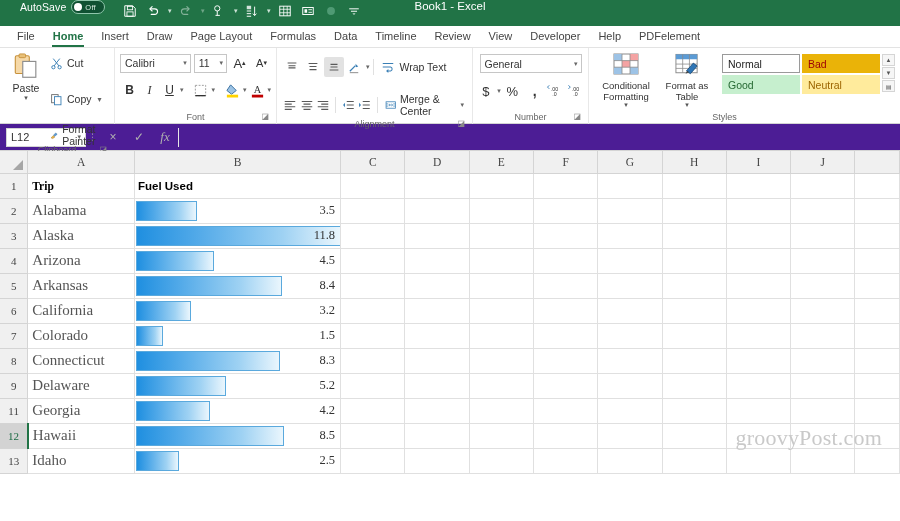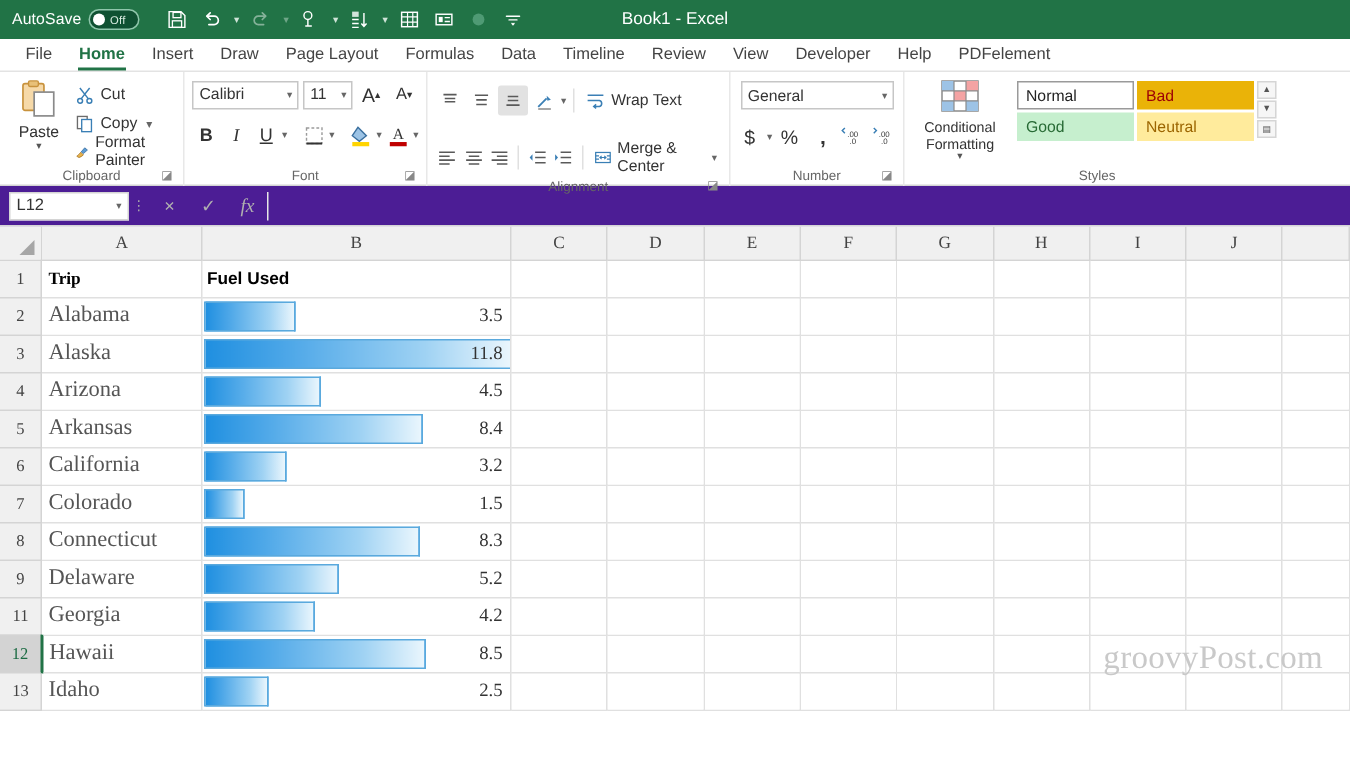--- a/index.html
+++ b/index.html
@@ -6,22 +6,22 @@
   body {
     width: 900px; height: 521px;
     font-family: "Liberation Sans", sans-serif;
     background: #fff; overflow: hidden;
     -webkit-font-smoothing: antialiased;
   }
   .app { width: 900px; height: 521px; position: relative; }
 
   
   .titlebar {
-    height: 26px; background: #217346; display: flex; align-items: center;
-    color: #fff; font-size: 11px; padding: 0 2px; position: relative;
+    height: 26px; background: #217346; display: flex; align-items: flex-start;
+    color: #fff; font-size: 11px; padding: 0 14px; position: relative;
   }
   .autosave { display: flex; align-items: center; gap: 5px; margin-left: 6px; }
   .autosave-label { font-size: 10.5px; letter-spacing: .1px; }
   .toggle {
     width: 34px; height: 14px; border-radius: 8px; background: #0f5132;
     border: 1px solid #8fc6ab; display: flex; align-items: center;
     padding: 0 2px; gap: 3px;
   }
   .toggle .knob { width: 8px; height: 8px; border-radius: 50%; background: #fff; }
   .toggle .txt { font-size: 7.5px; color: #d8ebe0; letter-spacing: .2px; }
@@ -76,21 +76,21 @@
   .lbl { font-size: 10.5px; color: #333; }
 
   
   .g-clip { width: 122px; }
   .paste {
     width: 42px; display: flex; flex-direction: column; align-items: center;
     padding-top: 2px; gap: 1px;
   }
   .paste .t { font-size: 10.5px; color: #333; }
   .paste .c { font-size: 7px; color: #555; line-height: 5px; }
-  .clipcol { flex: 1; display: flex; flex-direction: column; gap: 1px; padding-top: 3px; }
+  .clipcol { flex: 1; display: flex; flex-direction: column; gap: 18px; padding-top: 3px; }
   .ciBtn { display: flex; align-items: center; gap: 4px; height: 18px; padding: 0 3px; }
 
   
   .g-font { width: 162px; }
   .fontrow1 { display: flex; gap: 3px; align-items: center; height: 22px; padding-top: 2px; }
   .fontname {
     width: 88px; height: 19px; border: 1px solid #c6c6c6; background: #fff;
     display: flex; align-items: center; justify-content: space-between;
     padding: 0 3px 0 4px; font-size: 10.5px; color: #333;
   }
@@ -525,20 +525,31 @@
           <svg width="28" height="26" viewBox="0 0 28 26">
               <rect x="2" y="1" width="24" height="20" fill="#fff" stroke="#8a8a8a" stroke-width="1"></rect>
               <rect x="2" y="1" width="8" height="6.6" fill="#9dc3e6"></rect>
               <rect x="18" y="1" width="8" height="6.6" fill="#f4a3a3"></rect>
               <rect x="10" y="7.6" width="8" height="6.6" fill="#f4a3a3"></rect>
               <rect x="2" y="14.2" width="8" height="6.8" fill="#9dc3e6"></rect>
               <rect x="18" y="14.2" width="8" height="6.8" fill="#9dc3e6"></rect>
               <path d="M10 1v20M18 1v20M2 7.6h24M2 14.2h24" stroke="#8a8a8a" stroke-width=".8"></path>
             </svg>
           <span class="t">Conditional Formatting</span>
+          <span style="font-size:7px;color:#555;line-height:4px">▾</span>
+        </div>
+        <div class="bigbtn" style="width:58px">
+          <svg width="27" height="26" viewBox="0 0 28 26">
+              <rect x="2" y="1" width="22" height="19" fill="#fff" stroke="#8a8a8a" stroke-width="1"></rect>
+              <rect x="2" y="1" width="22" height="5" fill="#5b9bd5"></rect>
+              <path d="M2 11h22M2 15.5h22M9 6h0M9 1v19M16 1v19" stroke="#8a8a8a" stroke-width=".8"></path>
+              <path d="M13 18l7-8 4 3-7 8z" fill="#2e75b6" stroke="#1f4e79" stroke-width=".9"></path>
+              <path d="M12 21l1.5-3 2 1.4z" fill="#404040"></path>
+            </svg>
+          <span class="t">Format as Table</span>
           <span style="font-size:7px;color:#555;line-height:4px">▾</span>
         </div>
         <div class="gallery">
           <div class="gal-grid">
             <div class="gal-cell gal-normal">Normal</div>
             <div class="gal-cell gal-bad">Bad</div>
             <div class="gal-cell gal-good">Good</div>
             <div class="gal-cell gal-neutral">Neutral</div>
           </div>
           <div class="gal-scroll">

